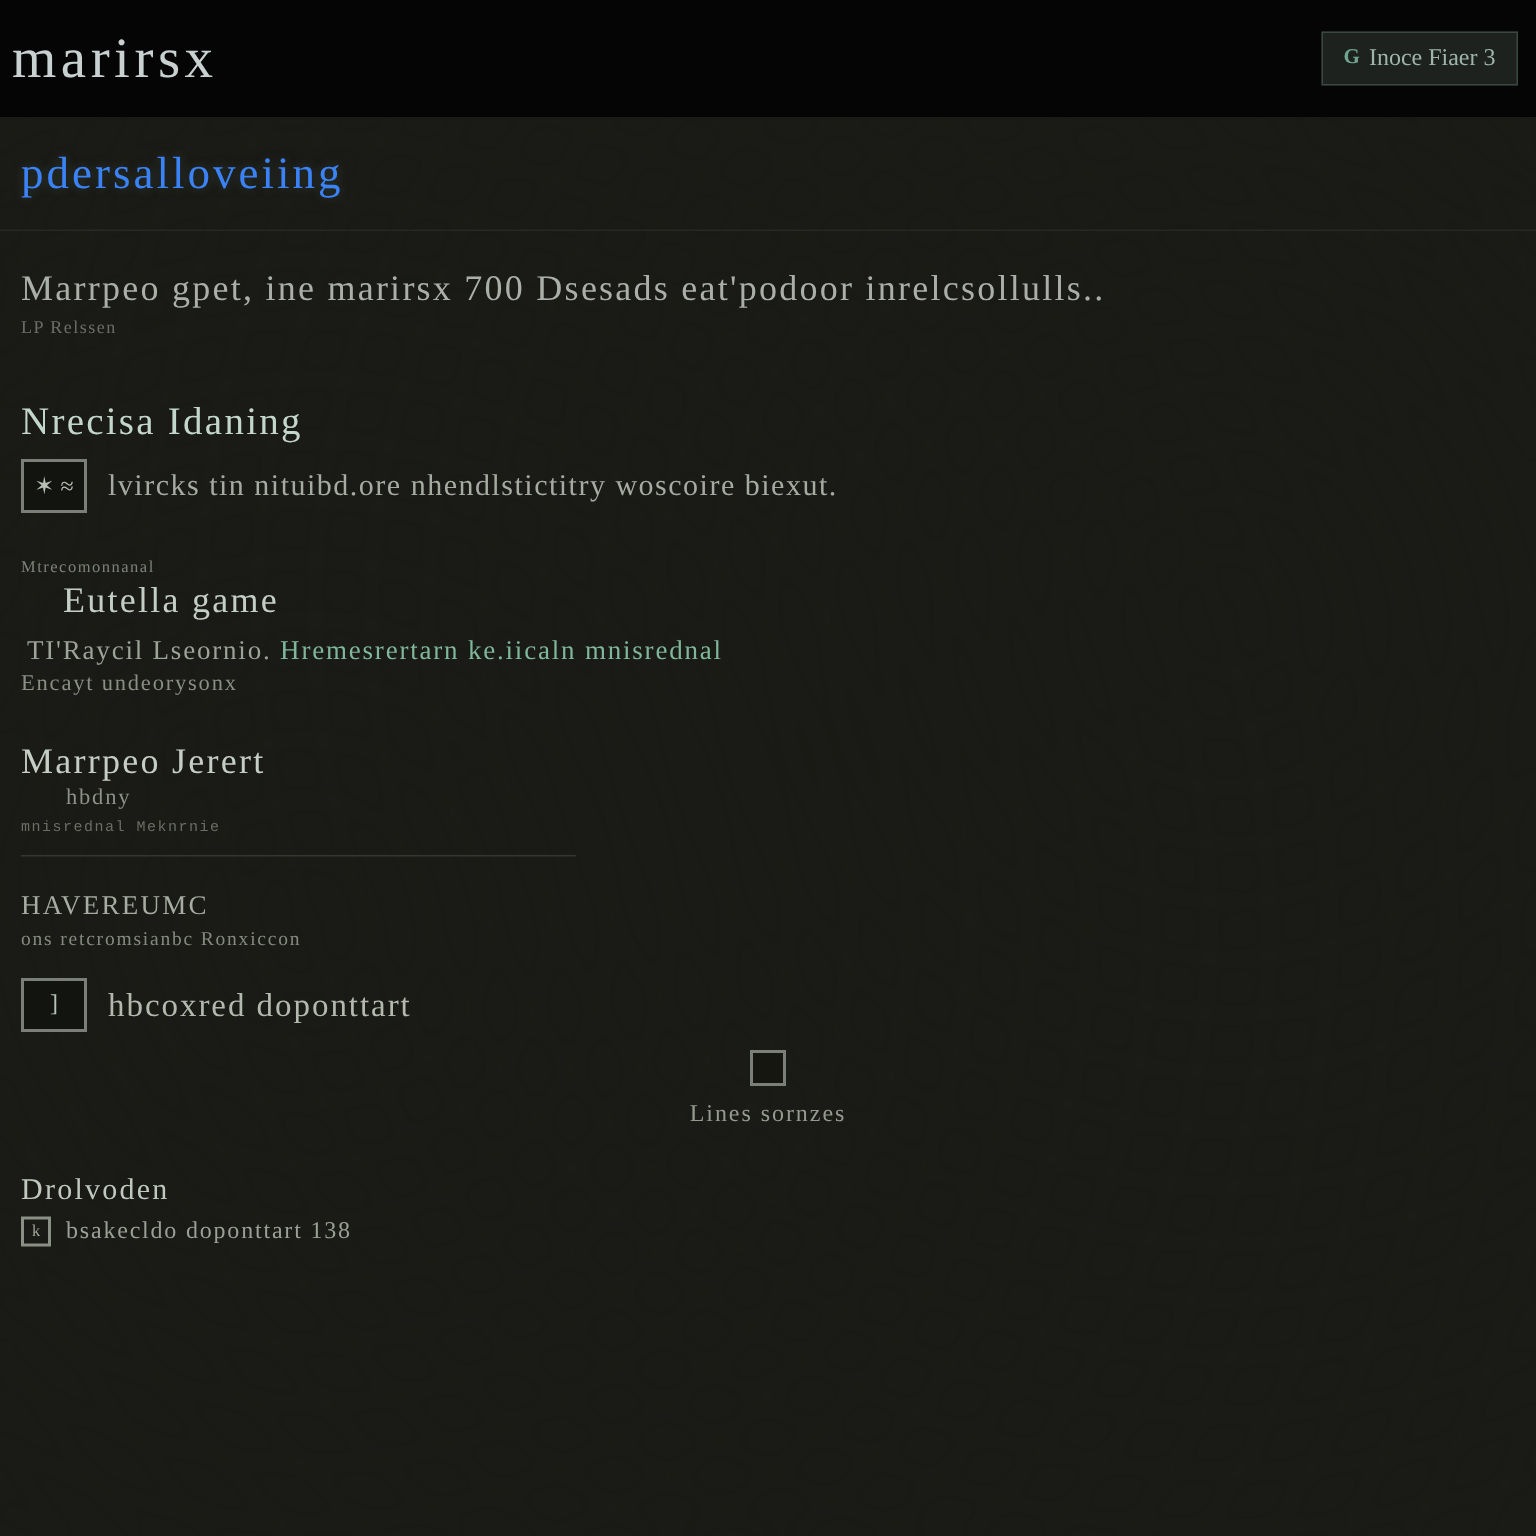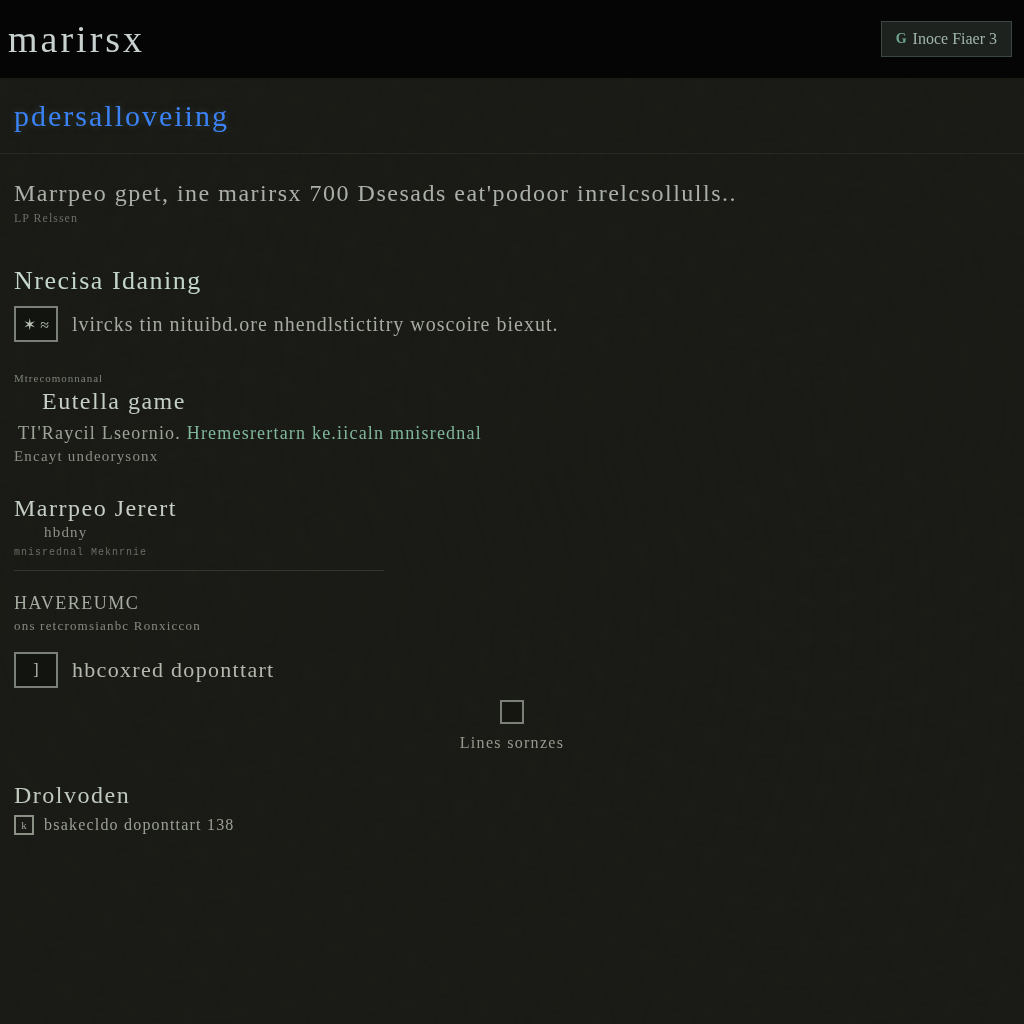--- a/index.html
+++ b/index.html
@@ -207,21 +207,21 @@
     gap: 10px;
     flex-direction: column;
   }
   .section-4 .row2-text {
     font-size: 16px;
     color: #959a8e;
     letter-spacing: 1.3px;
   }
   .section-5 { margin-top: 22px; }
   .section-5 .title {
-    font-size: 24px;
+    font-size: 20px;
     color: #bfc9be;
     letter-spacing: 1.5px;
     margin-bottom: 6px;
   }
   .section-5 .line { display: flex; align-items:center; gap:10px;}
   .section-5 .line span.text {
     font-size: 16px;
     color: #9aa095;
     letter-spacing: 1.2px;
   }

